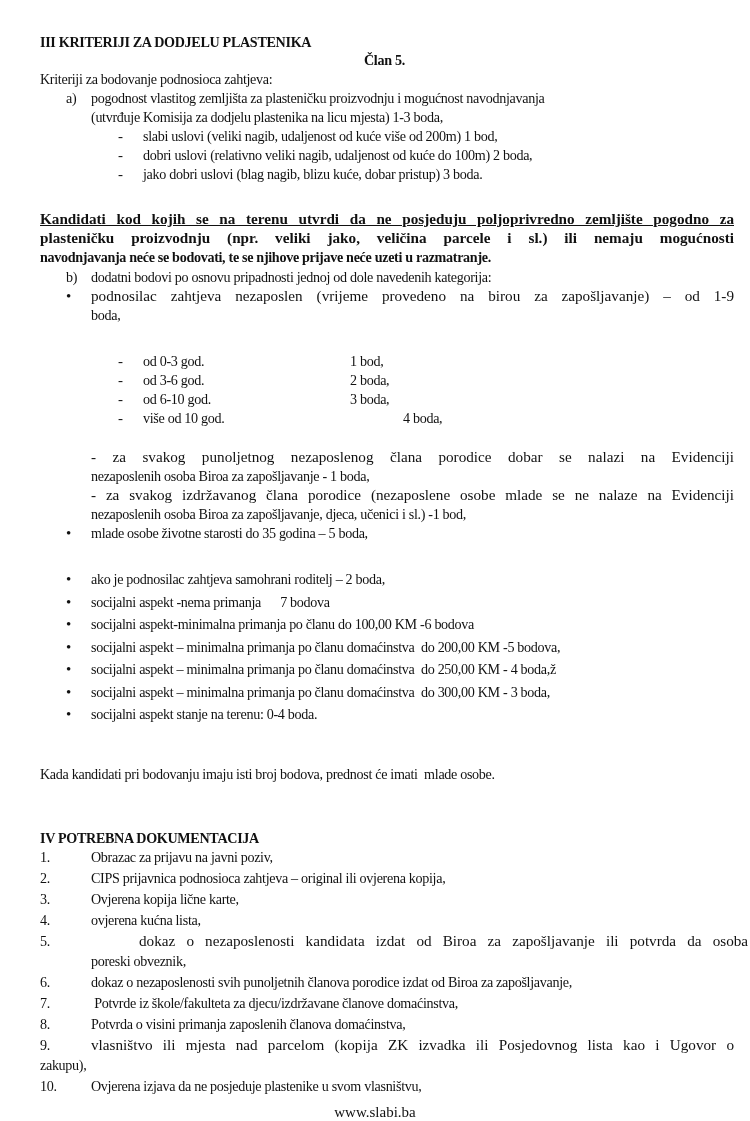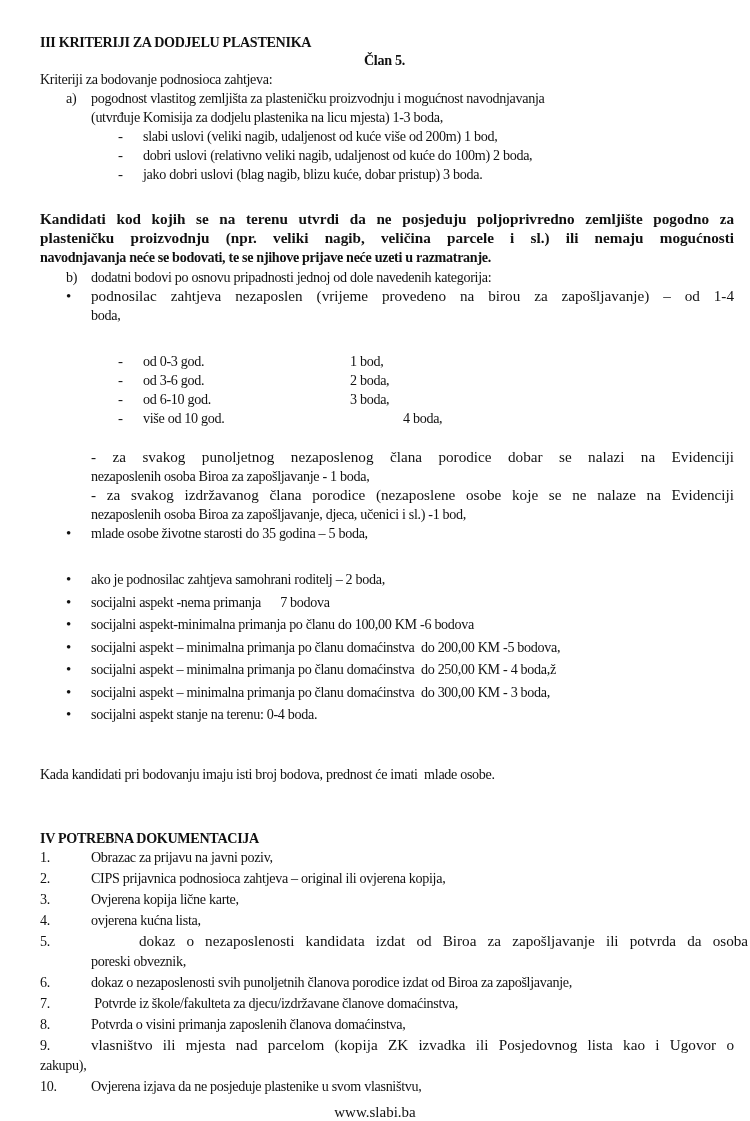--- a/index.html
+++ b/index.html
@@ -26,47 +26,47 @@
   <div class="ln" style="left:91px;top:76px;">pogodnost vlastitog zemljišta za plasteničku proizvodnju i mogućnost navodnjavanja</div>
   <div class="ln" style="left:91px;top:95px;">(utvrđuje Komisija za dodjelu plastenika na licu mjesta) 1-3 boda,</div>
 
   <div class="mark" style="left:118px;top:114px;">-</div>
   <div class="ln" style="left:143px;top:114px;">slabi uslovi (veliki nagib, udaljenost od kuće više od 200m) 1 bod,</div>
   <div class="mark" style="left:118px;top:133px;">-</div>
   <div class="ln" style="left:143px;top:133px;">dobri uslovi (relativno veliki nagib, udaljenost od kuće do 100m) 2 boda,</div>
   <div class="mark" style="left:118px;top:152px;">-</div>
   <div class="ln" style="left:143px;top:152px;">jako dobri uslovi (blag nagib, blizu kuće, dobar pristup) 3 boda.</div>
 
-  <div class="ln b just" style="left:40px;top:197px;width:694px;">Kandidati kod kojih se na terenu utvrdi da ne posjeduju poljoprivredno zemljište pogodno za</div>
-  <div class="ln b just" style="left:40px;top:216px;width:694px;">plasteničku proizvodnju (npr. veliki nagib, veličina parcele i sl.) ili nemaju mogućnosti</div>
+  <div class="ln b just" style="left:40px;top:197px;width:694px;text-decoration:underline;">Kandidati kod kojih se na terenu utvrdi da ne posjeduju poljoprivredno zemljište pogodno za</div>
+  <div class="ln b just" style="left:40px;top:216px;width:694px;">plasteničku proizvodnju (npr. veliki jako, veličina parcele i sl.) ili nemaju mogućnosti</div>
   <div class="ln b" style="left:40px;top:235px;">navodnjavanja neće se bodovati, te se njihove prijave neće  uzeti u razmatranje.</div>
 
   <div class="ln" style="left:66px;top:255px;">b)</div>
   <div class="ln" style="left:91px;top:255px;">dodatni bodovi po osnovu pripadnosti jednoj od dole navedenih kategorija:</div>
 
   <div class="mark" style="left:66px;top:274px;">•</div>
-  <div class="ln just" style="left:91px;top:274px;width:643px;">podnosilac zahtjeva nezaposlen (vrijeme provedeno na birou za zapošljavanje) – od 1-4</div>
+  <div class="ln just" style="left:91px;top:274px;width:643px;">podnosilac zahtjeva nezaposlen (vrijeme provedeno na birou za zapošljavanje) – od 1-9</div>
   <div class="ln" style="left:91px;top:293px;">boda,</div>
 
   <div class="mark" style="left:118px;top:339px;">-</div>
   <div class="ln" style="left:143px;top:339px;">od 0-3 god.</div>
   <div class="ln" style="left:350px;top:339px;">1  bod,</div>
   <div class="mark" style="left:118px;top:358px;">-</div>
   <div class="ln" style="left:143px;top:358px;">od 3-6 god.</div>
   <div class="ln" style="left:350px;top:358px;">2  boda,</div>
   <div class="mark" style="left:118px;top:377px;">-</div>
   <div class="ln" style="left:143px;top:377px;">od 6-10 god.</div>
   <div class="ln" style="left:350px;top:377px;">3  boda,</div>
   <div class="mark" style="left:118px;top:396px;">-</div>
   <div class="ln" style="left:143px;top:396px;">više od 10 god.</div>
   <div class="ln" style="left:403px;top:396px;">4  boda,</div>
 
   <div class="ln just" style="left:91px;top:435px;width:643px;">- za svakog punoljetnog nezaposlenog člana porodice dobar se nalazi na Evidenciji</div>
   <div class="ln" style="left:91px;top:454px;">nezaposlenih osoba Biroa za zapošljavanje - 1  boda,</div>
-  <div class="ln just" style="left:91px;top:473px;width:643px;">- za svakog izdržavanog člana porodice (nezaposlene osobe koje se ne nalaze na Evidenciji</div>
+  <div class="ln just" style="left:91px;top:473px;width:643px;">- za svakog izdržavanog člana porodice (nezaposlene osobe mlade se ne nalaze na Evidenciji</div>
   <div class="ln" style="left:91px;top:492px;">nezaposlenih osoba Biroa za zapošljavanje, djeca, učenici i sl.) -1 bod,</div>
 
   <div class="mark" style="left:66px;top:511px;">•</div>
   <div class="ln" style="left:91px;top:511px;">mlade osobe životne starosti do 35 godina – 5 boda,</div>
 
   <div class="mark" style="left:66px;top:557px;">•</div>
   <div class="ln" style="left:91px;top:557px;">ako je podnosilac zahtjeva samohrani roditelj – 2 boda,</div>
   <div class="mark" style="left:66px;top:580px;">•</div>
   <div class="ln" style="left:91px;top:580px;white-space:pre;">socijalni aspekt -nema primanja      7 bodova</div>
   <div class="mark" style="left:66px;top:602px;">•</div>

